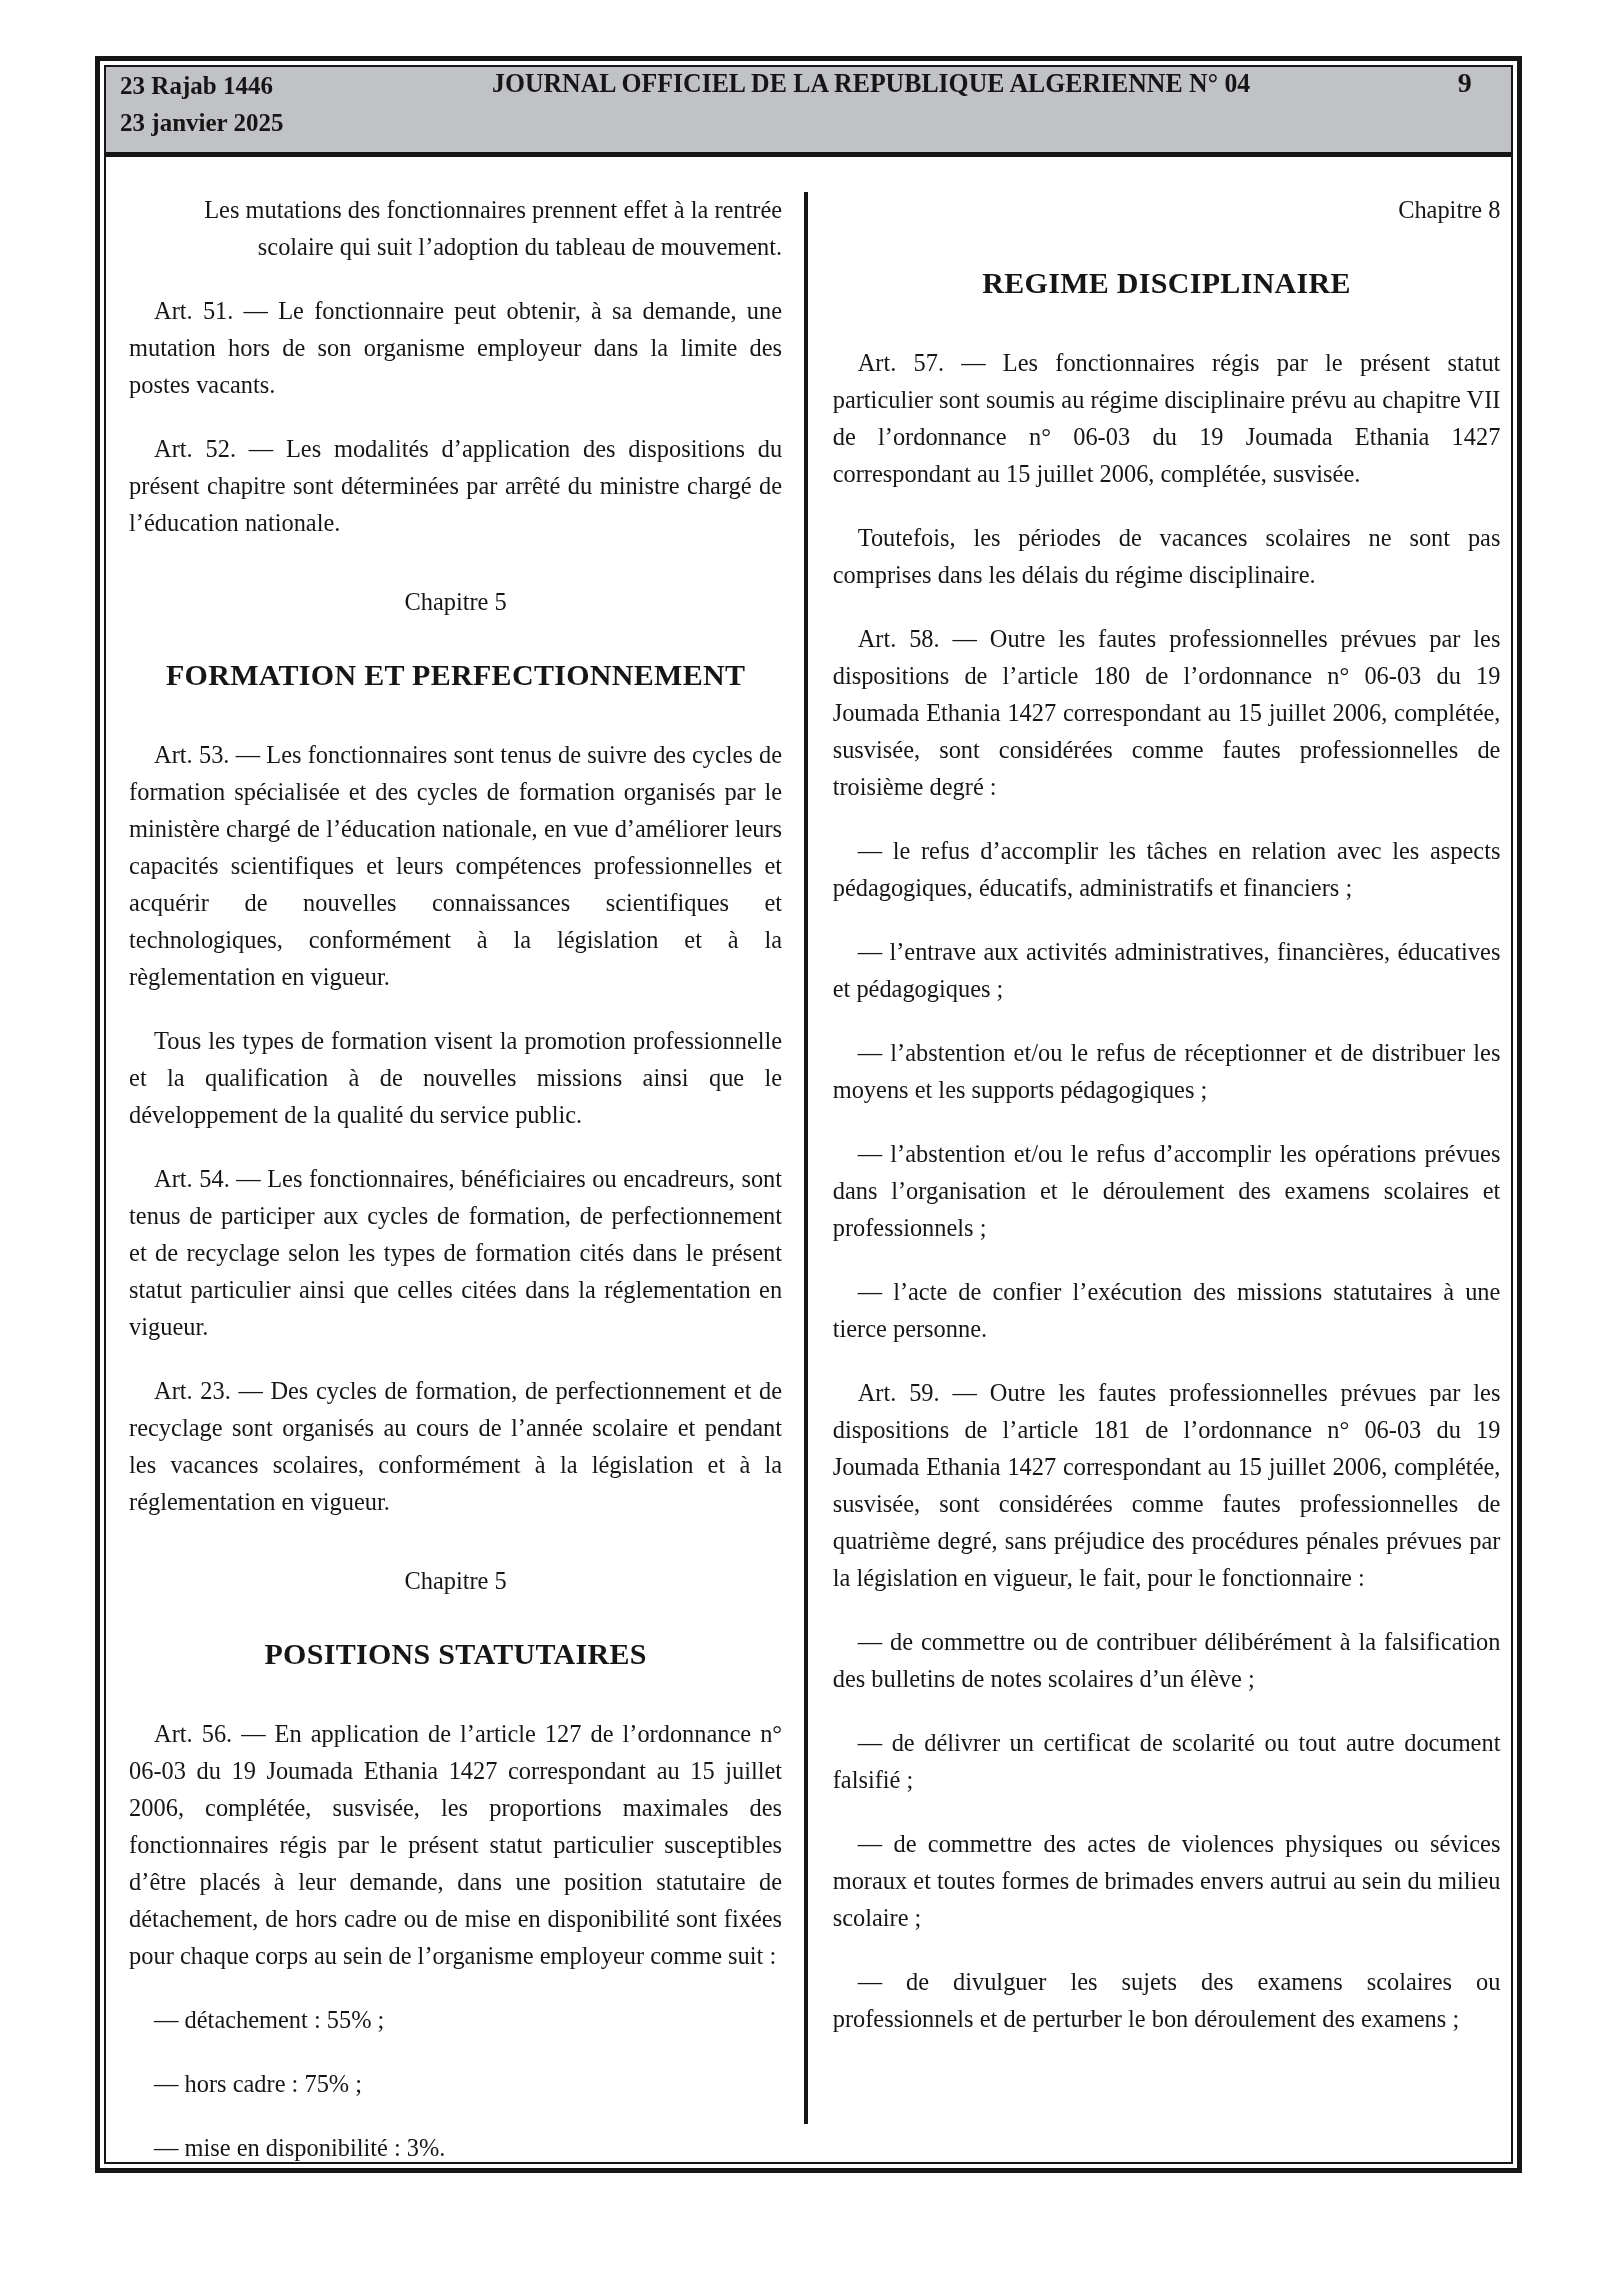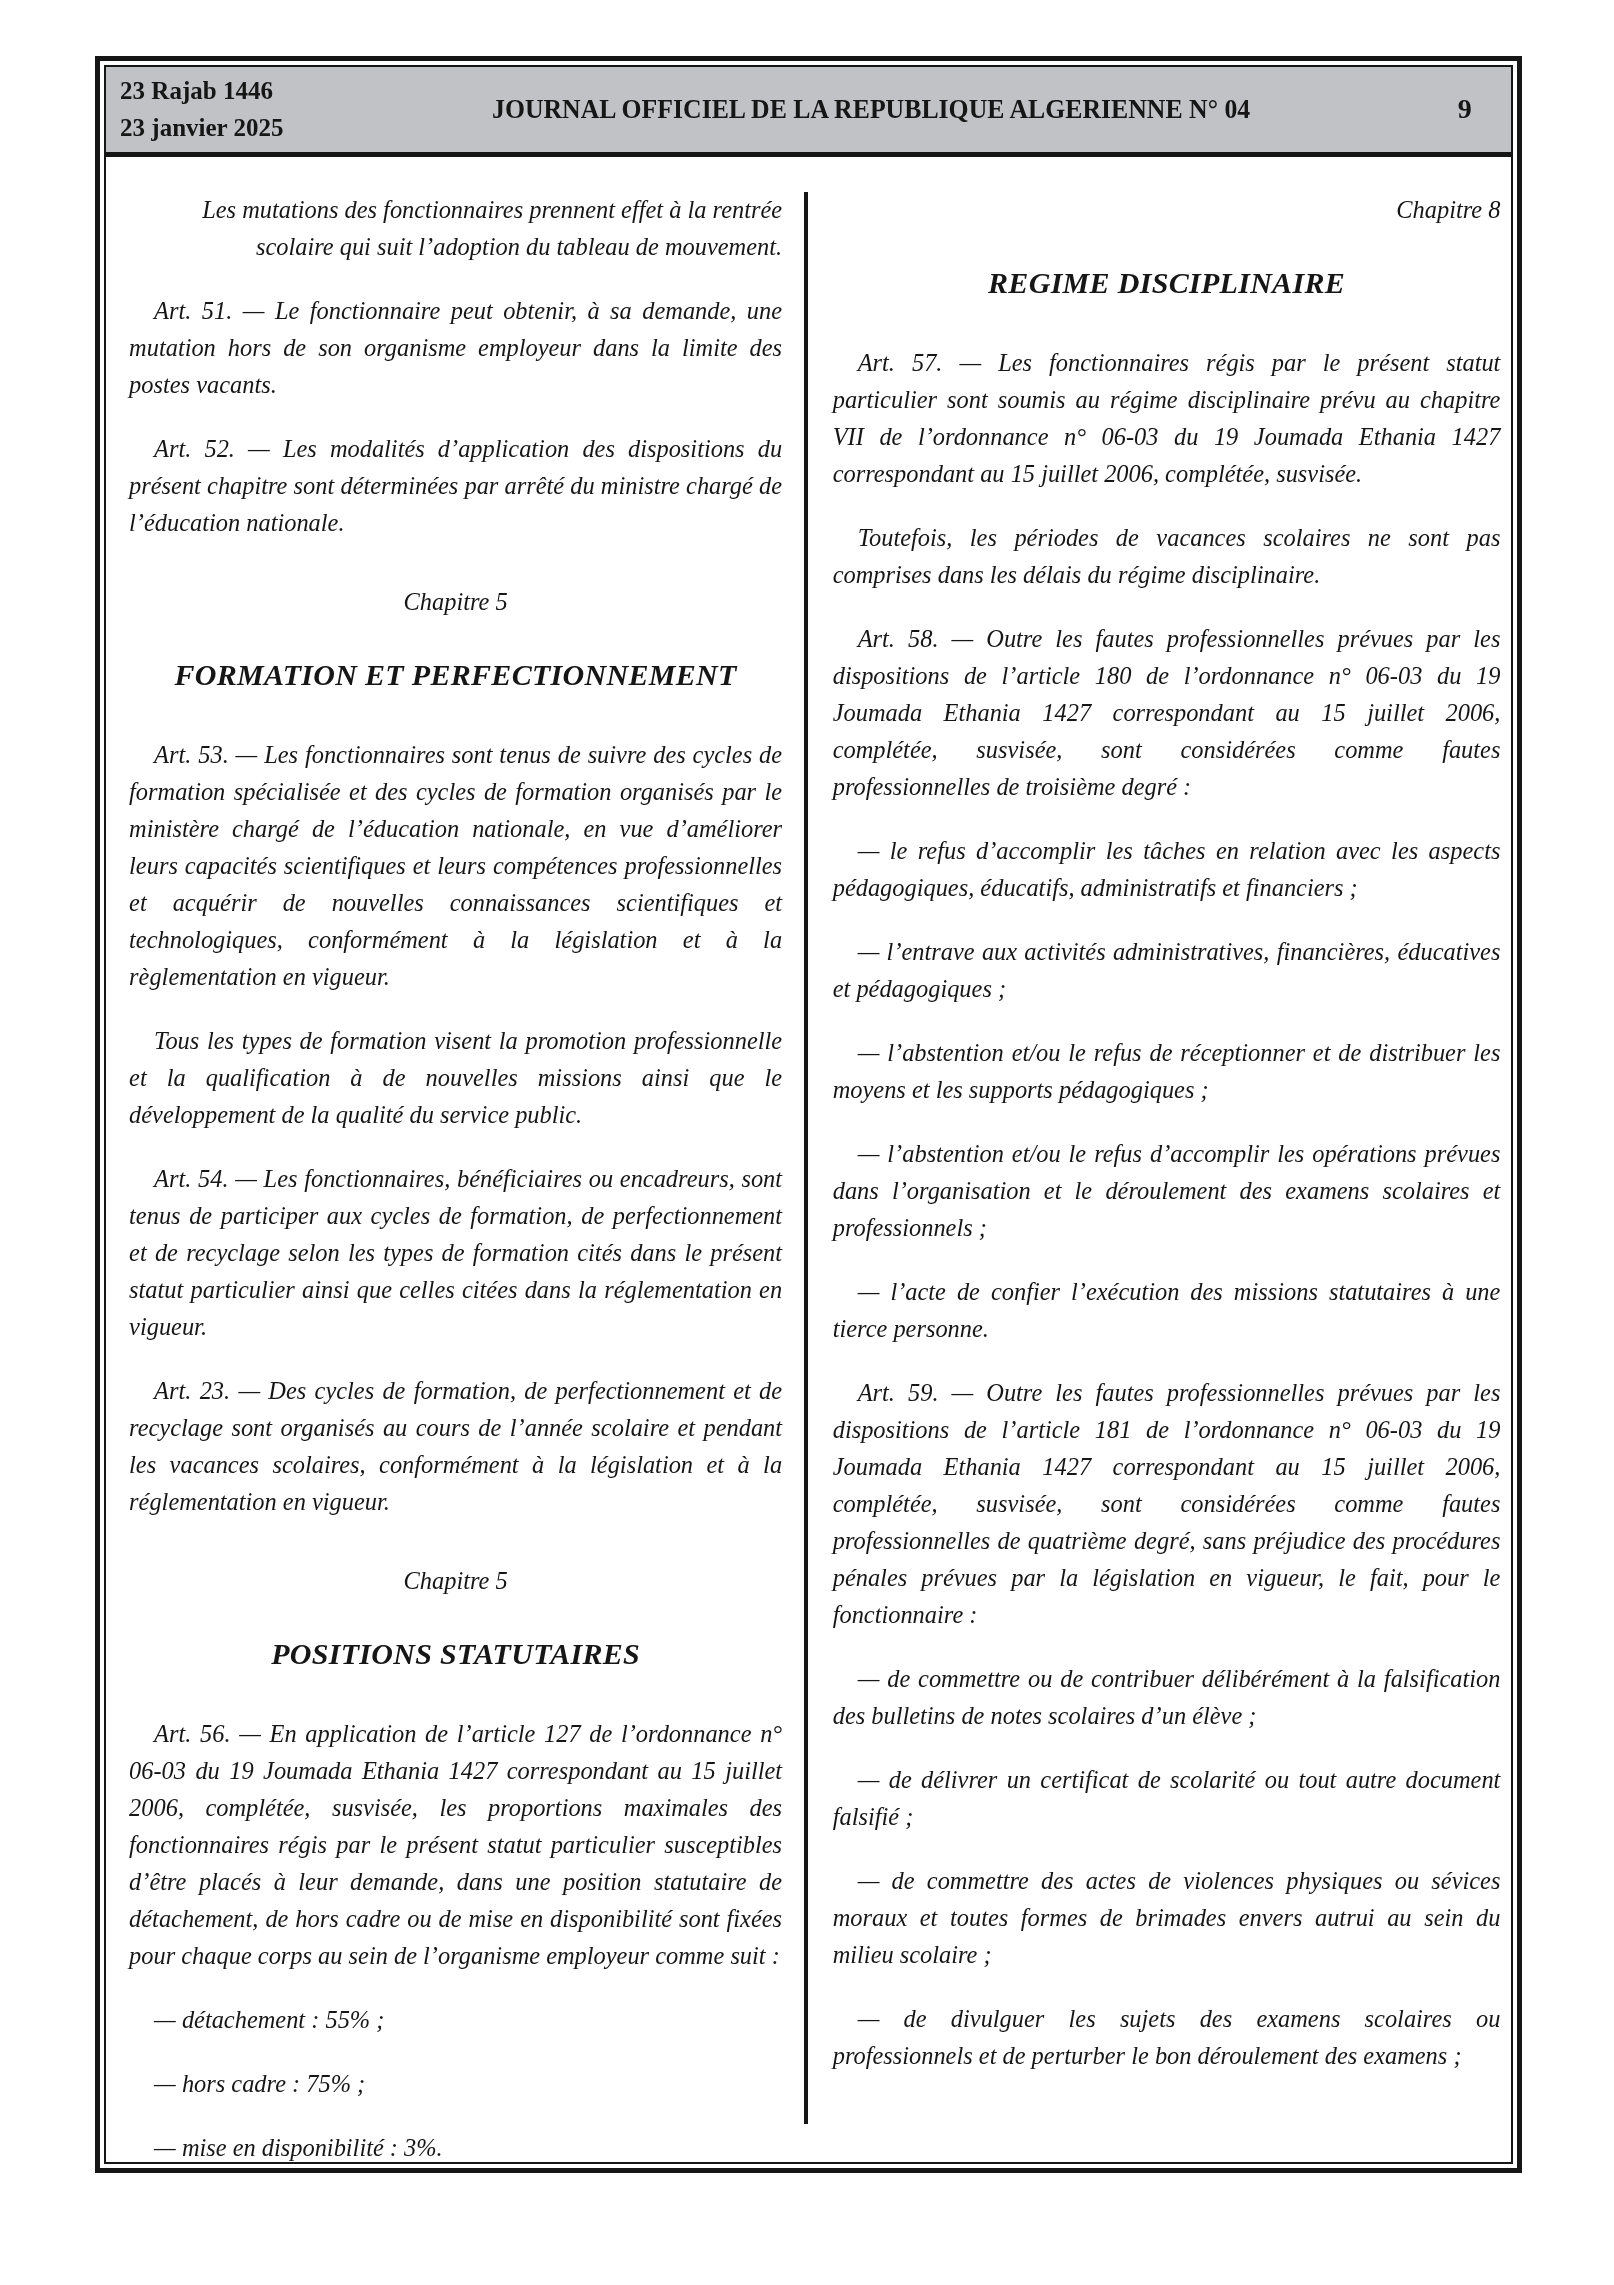--- a/index.html
+++ b/index.html
@@ -34,21 +34,20 @@
     flex-direction: column;
     overflow: hidden;
   }
   .header-band {
     flex: none;
     height: 90px;
     box-sizing: border-box;
     background: #c1c2c6;
     border-bottom: 5.4px solid #161616;
     display: flex;
-    align-items: center;
     padding: 0 27px 0 14.5px;
   }
   .header-dates {
     font-weight: bold;
     font-size: 25px;
     line-height: 1.5;
     white-space: nowrap;
     flex: none;
   }
   .header-title {
@@ -64,21 +63,20 @@
     font-weight: bold;
     font-size: 28px;
     padding-right: 12.7px;
   }
   .content {
     flex: 1;
     display: flex;
     box-sizing: border-box;
     padding: 34px 11px 0 23.5px;
     overflow: hidden;
-    font-style: italic;
   }
   .col {
     font-size: 24.4px;
     line-height: 37px;
     text-align: justify;
   }
   .col-left {
     flex: none;
     width: 653px;
   }

